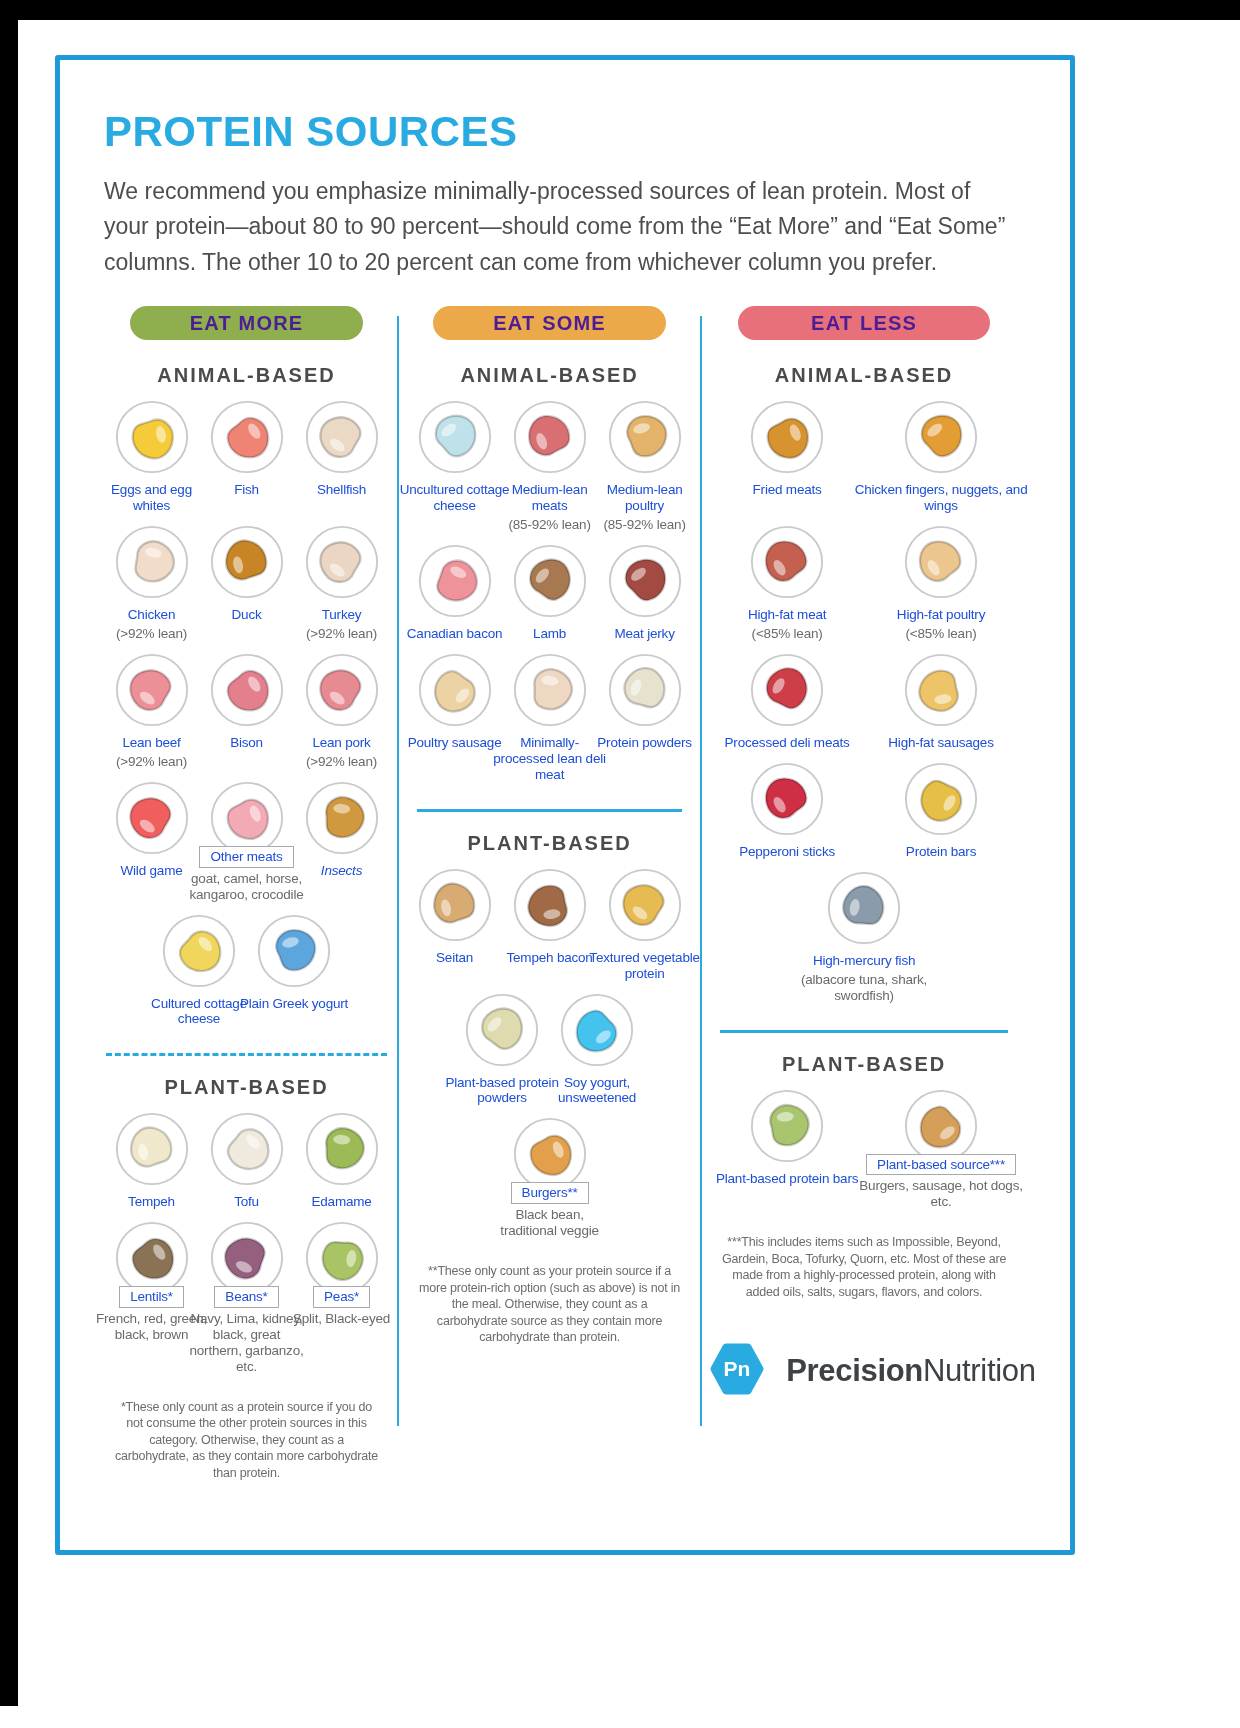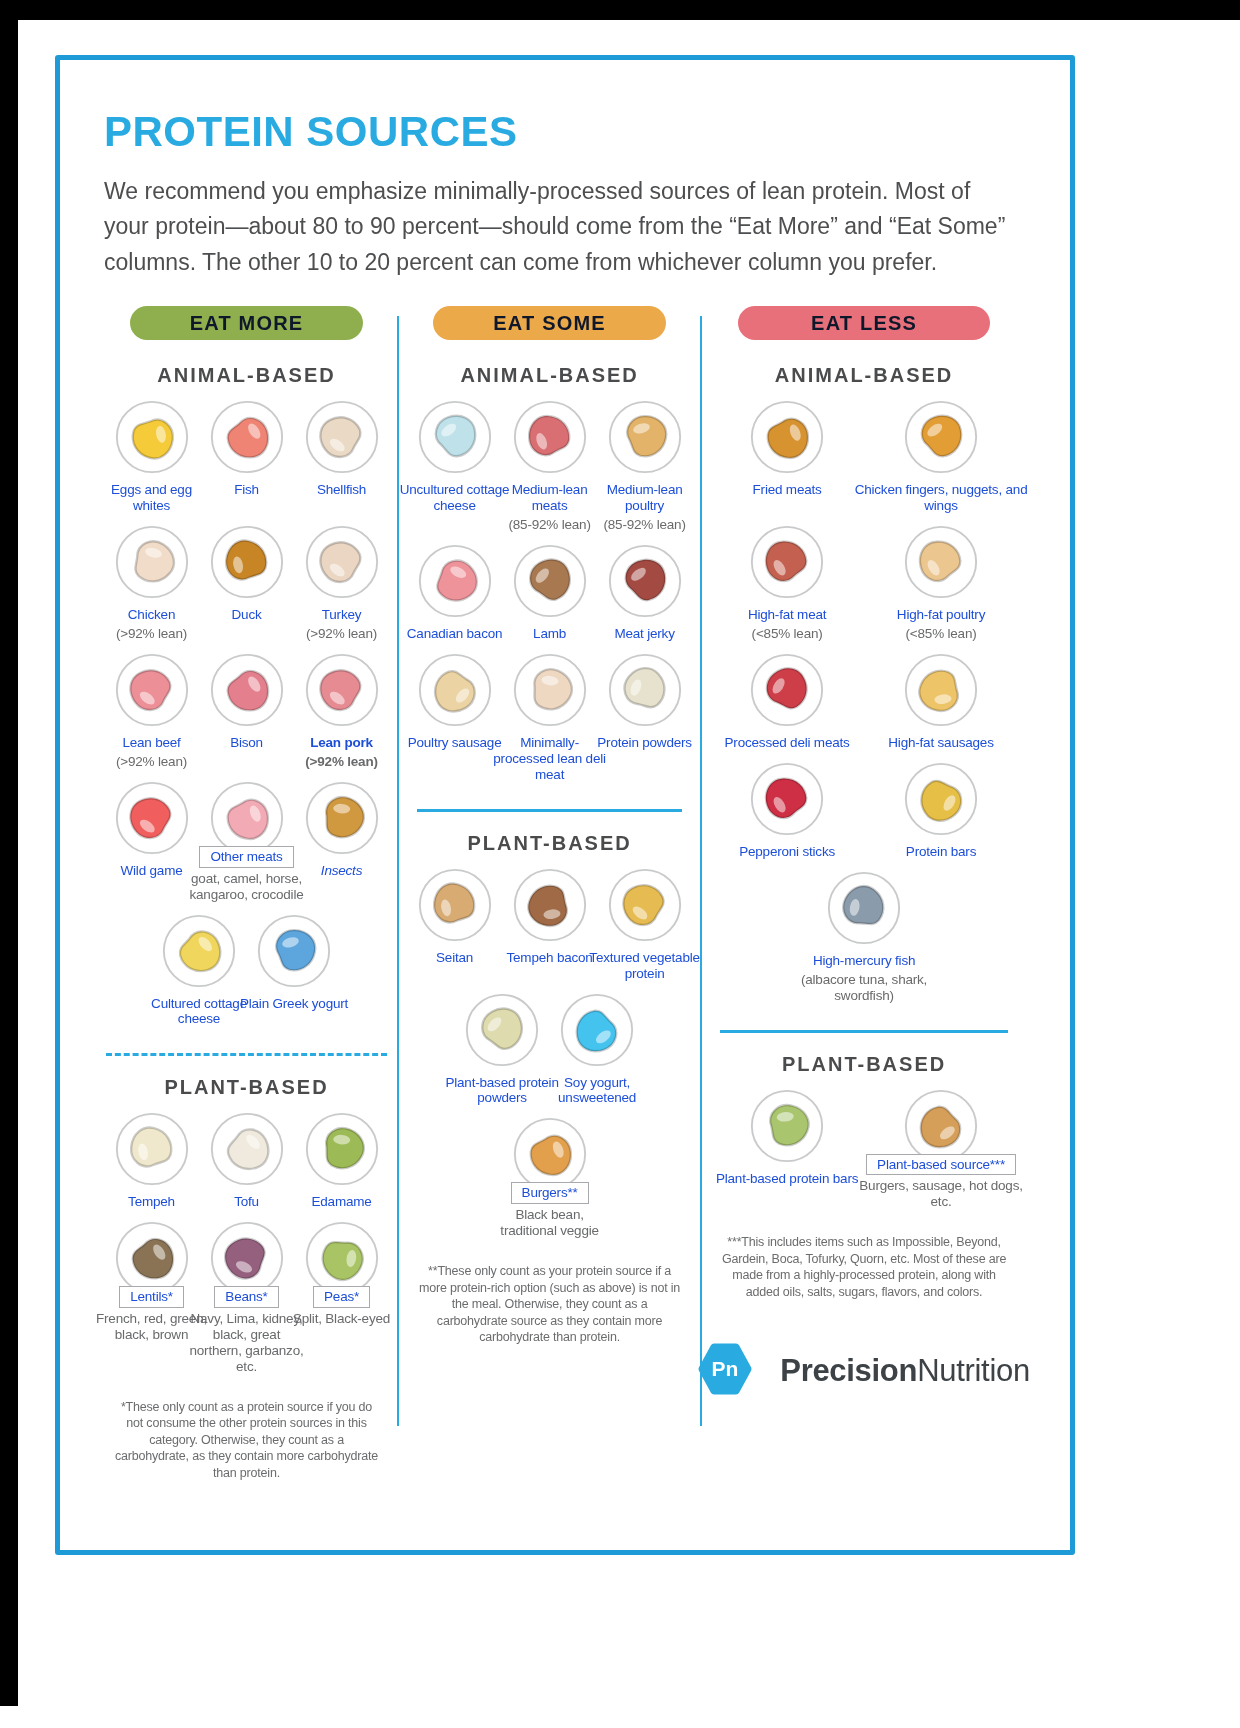--- a/index.html
+++ b/index.html
@@ -19,21 +19,21 @@
     margin:10px 0 18px 8px;
   }
   .intro{
     font-size:23px;color:#4d4e50;line-height:1.54;width:912px;margin-left:8px;
   }
   .columns{display:flex;margin-top:26px;}
   .vsep{width:2px;background:#29abe2;margin:10px 0 55px;flex:0 0 2px;}
   .column{flex:1;padding:0 8px;display:flex;flex-direction:column;min-width:0;}
   .column.wide{flex:1.08;}
   .pill{
-    height:34px;line-height:34px;border-radius:17px;color:#0f172a;text-align:center;
+    height:34px;line-height:34px;border-radius:17px;color:#4c1d95;text-align:center;
     font-size:20px;font-weight:bold;letter-spacing:1.2px;width:82%;margin:0 auto 8px;
   }
   .section-title{
     text-align:center;font-size:20px;font-weight:bold;color:#4a4b4d;
     letter-spacing:2px;margin:16px 0 12px;
   }
   .row{display:flex;justify-content:center;margin-bottom:10px;}
   .item{
     display:flex;flex-direction:column;align-items:center;text-align:center;
     box-sizing:border-box;flex-shrink:0;
@@ -47,21 +47,21 @@
     background:#fff;border:1px solid #a7a9ac;padding:2px 10px;margin:-10px 0 0;
     position:relative;z-index:1;
   }
   .desc{font-size:13.5px;color:#696a6c;line-height:1.18;margin:3px -10px 0;letter-spacing:-.2px;}
   .hdivider{border-top:3px solid #29abe2;margin:16px 10px 4px;}
   .hdivider.dashed{border-top-style:dashed;margin:16px 2px 4px;}
   .footnote{
     font-size:12.5px;color:#6b6c6e;text-align:center;line-height:1.32;
     margin:14px auto 0;width:94%;letter-spacing:-.2px;
   }
-  .logo{display:flex;align-items:center;justify-content:center;gap:28px;margin-top:42px;}
+  .logo{display:flex;align-items:center;gap:22px;margin-top:42px;}
   .brand{font-size:31px;color:#3c4246;letter-spacing:-.3px;white-space:nowrap;}
   .brand .bold{font-weight:bold;}
   .brand .reg{font-weight:normal;}
 </style>
 </head>
 <body>
 
 <div class="top-bar"></div>
 <div class="left-bar"></div>
 
@@ -153,21 +153,21 @@
           <div class="item" style="width: 33.3333%;">
             <div class="icon"><svg viewBox="0 0 80 80" width="76" height="76">
                 <circle cx="40" cy="40" r="37" fill="#ffffff" stroke="#c9cacb" stroke-width="2"></circle>
                 <g transform="rotate(75 40 40)">
                   <path d="M24 44 C16 32 26 18 40 18 C54 18 64 28 62 40 C60 54 48 62 36 60 C28 58 28 52 24 44 Z" fill="#e4808d" stroke="rgba(0,0,0,0.2)" stroke-width="2.5" stroke-linejoin="round"></path>
                   <ellipse cx="36" cy="31" rx="9" ry="5" fill="rgba(255,255,255,0.5)" transform="rotate(-18 36 31)"></ellipse>
                 </g>
               </svg></div>
             <div class="label">Bison</div>
           </div>
-          <div class="item" style="width: 33.3333%; font-weight: bold;">
+          <div class="item" style="width: 33.3333%;">
             <div class="icon"><svg viewBox="0 0 80 80" width="76" height="76">
                 <circle cx="40" cy="40" r="37" fill="#ffffff" stroke="#c9cacb" stroke-width="2"></circle>
                 <g transform="rotate(234 40 40)">
                   <path d="M24 44 C16 32 26 18 40 18 C54 18 64 28 62 40 C60 54 48 62 36 60 C28 58 28 52 24 44 Z" fill="#e78b93" stroke="rgba(0,0,0,0.2)" stroke-width="2.5" stroke-linejoin="round"></path>
                   <ellipse cx="36" cy="31" rx="9" ry="5" fill="rgba(255,255,255,0.5)" transform="rotate(-18 36 31)"></ellipse>
                 </g>
               </svg></div>
             <div class="label">Lean pork</div>
             <div class="desc">(&gt;92% lean)</div>
           </div>

